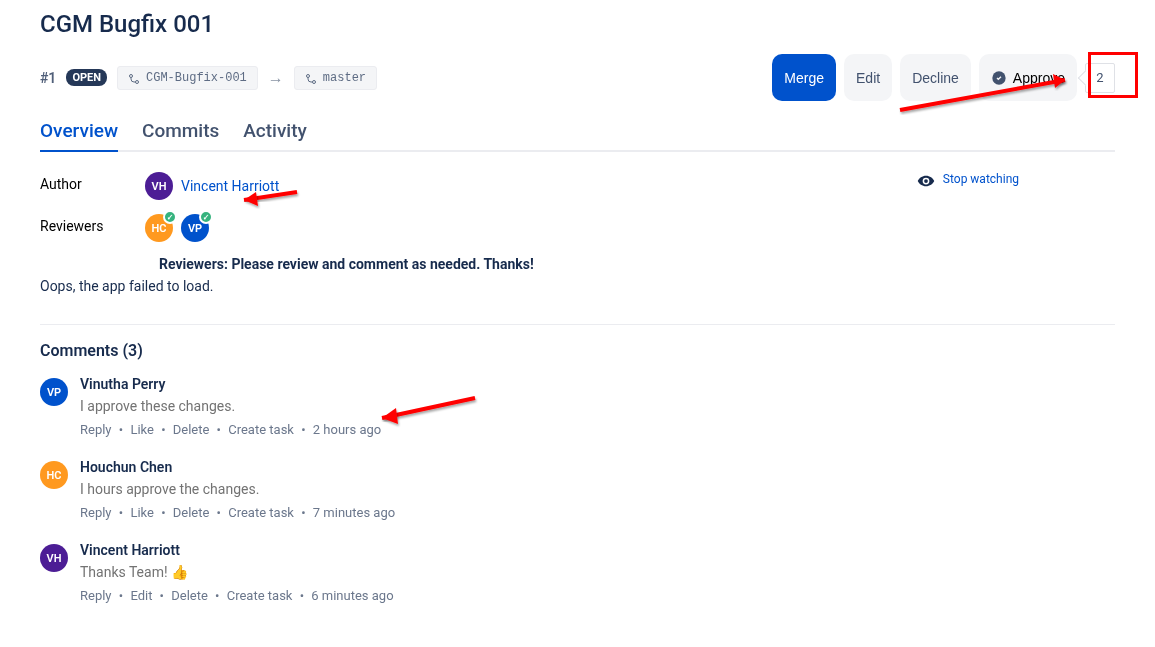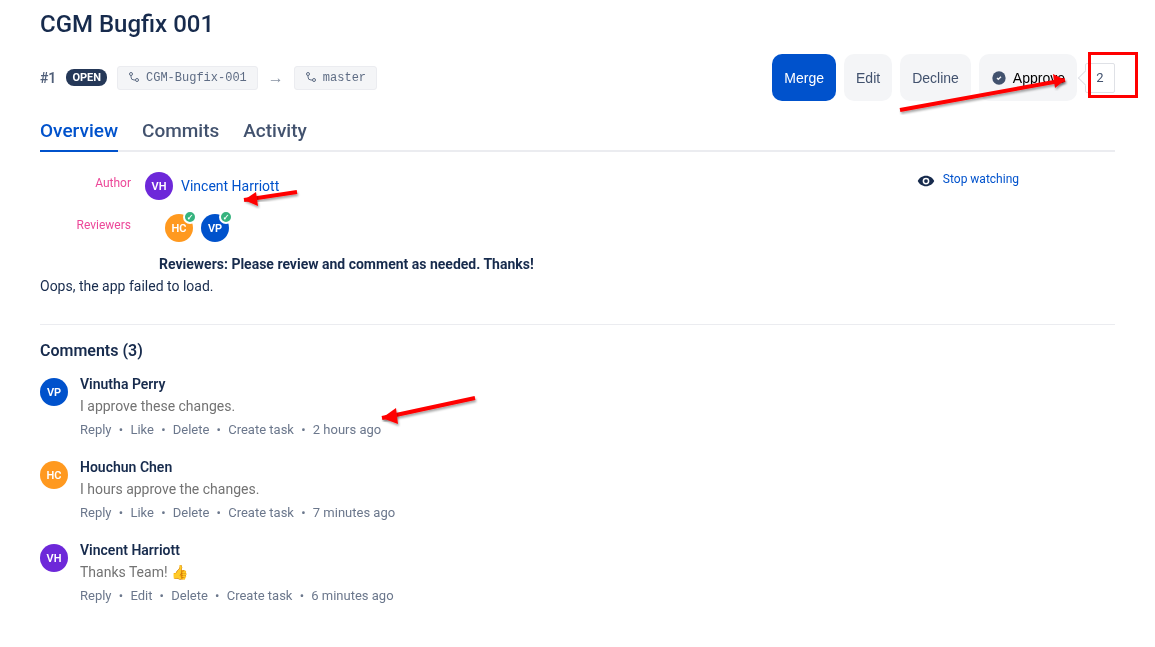--- a/index.html
+++ b/index.html
@@ -41,21 +41,21 @@
     background: #253858;
     color: #fff;
     font-size: 11px;
     font-weight: 700;
     padding: 2px 6px;
     border-radius: 8px;
     text-transform: uppercase;
   }
   .branch-chip {
     display: inline-flex;
-    align-items: flex-start;
+    align-items: flex-end;
     gap: 6px;
     background: #F4F5F7;
     border: 1px solid #EBECF0;
     border-radius: 3px;
     padding: 4px 10px;
     font-size: 12px;
     color: #5E6C84;
     font-family: "SFMono-Regular", Consolas, "Liberation Mono", Menlo, monospace;
   }
   .branch-chip svg {
@@ -149,24 +149,23 @@
     padding: 20px 0 10px 0;
     position: relative;
   }
   .meta-row {
     display: flex;
     align-items: flex-start;
     margin-bottom: 14px;
   }
   .meta-label {
     width: 105px;
-    text-align: right;
     padding-right: 14px;
-    color: #ec4899;
-    font-size: 12px;
+    color: #000000;
+    font-size: 14px;
     flex-shrink: 0;
     padding-top: 4px;
   }
   .meta-value {
     display: flex;
     align-items: center;
     gap: 8px;
   }
   .avatar {
     width: 28px;
@@ -174,21 +173,21 @@
     border-radius: 50%;
     display: inline-flex;
     align-items: center;
     justify-content: center;
     font-size: 11px;
     font-weight: 600;
     color: #fff;
     position: relative;
     flex-shrink: 0;
   }
-  .avatar-teal { background: #6d28d9; }
+  .avatar-teal { background: #4c1d95; }
   .avatar-orange { background: #FF991F; }
   .avatar-blue { background: #0052CC; }
   .check-badge {
     position: absolute;
     top: -4px;
     right: -4px;
     width: 14px;
     height: 14px;
     background: #36B37E;
     border-radius: 50%;
@@ -347,21 +346,21 @@
   </a>
 
   <div class="meta-row">
     <div class="meta-label">Author</div>
     <div class="meta-value">
       <span class="avatar avatar-teal">VH</span>
       <a href="#" class="author-link">Vincent Harriott</a>
     </div>
   </div>
 
-  <div class="meta-row" style="position:relative;gap:20px;">
+  <div class="meta-row" style="position:relative;">
     <div class="meta-label">Reviewers</div>
     <div class="meta-value" id="reviewers-container">
         <span class="avatar avatar-orange">HC<span class="check-badge">✓</span></span>
         <span class="avatar avatar-blue">VP<span class="check-badge">✓</span></span>
       </div>
   </div>
 
 
   <div class="review-note">Reviewers: Please review and comment as needed. Thanks!</div>
   <div class="oops">Oops, the app failed to load.</div>

